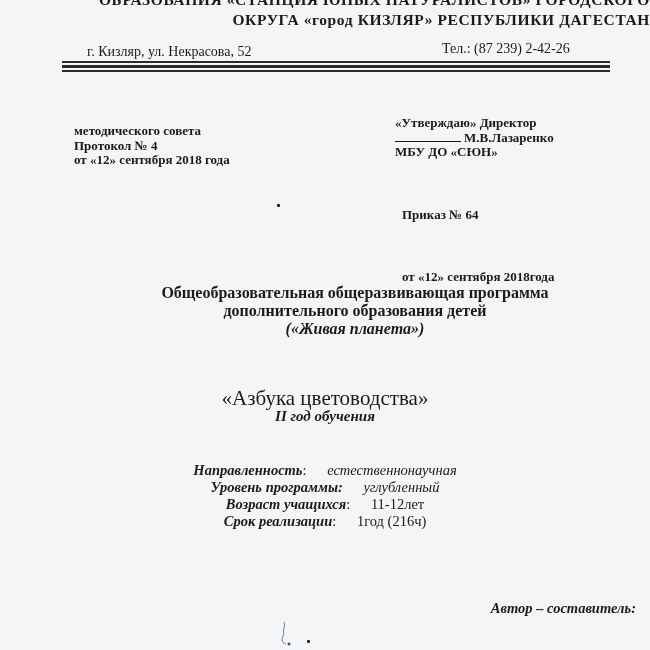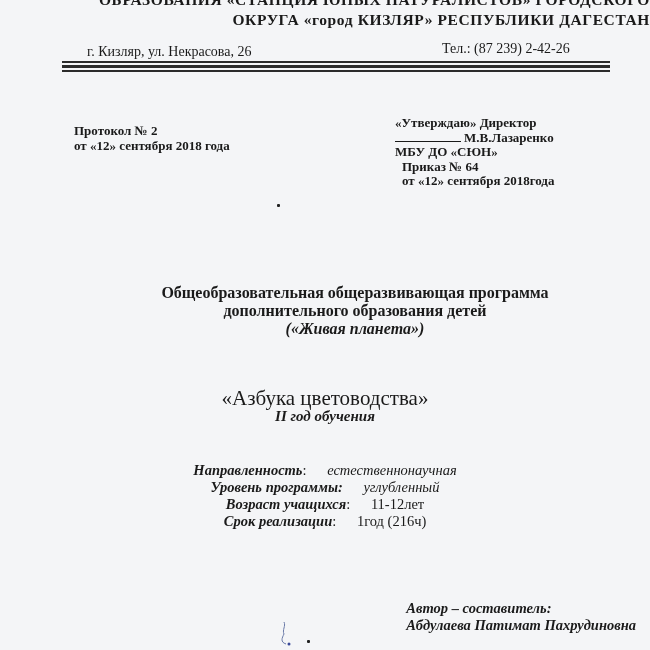--- a/index.html
+++ b/index.html
@@ -29,50 +29,51 @@
     top: 124px; left: 74px; font-size: 13px; font-weight: bold; line-height: 14.5px;
   }
   .right-block {
     top: 116px; left: 395px; font-size: 13px; font-weight: bold; line-height: 14.5px;
   }
   .right-block .ra { width: 170px; }
   .sig-line {
     display: inline-block; width: 66px; border-bottom: 1px solid #1a1a1a;
     vertical-align: baseline; margin-right: 3px;
   }
-  .right-block .plain { margin-left: 7px; }
+  .right-block .plain { margin-left: 7px; margin-top: 48px; }
   .center { left: 0; width: 650px; text-align: center; }
   .t1 { top: 284px; font-size: 16px; font-weight: bold; line-height: 18px; margin-left: 30px; }
   .t1 .it { font-style: italic; }
   .t2 { top: 386px; font-size: 21px; font-weight: normal; }
   .t3 { top: 408px; font-size: 15px; font-weight: bold; font-style: italic; }
   .params { top: 462px; font-size: 14.5px; line-height: 17px; }
   .params .lbl { font-weight: bold; font-style: italic; }
   .params .val { font-style: italic; font-weight: normal; margin-left: 17px; }
   .params .val.up { font-style: normal; }
-  .author { top: 600px; right: 14px; text-align: left; font-size: 14.5px; font-style: italic; font-weight: bold; line-height: 17px; }
+  .author { top: 600px; right: 14px; text-align: center; font-size: 14.5px; font-style: italic; font-weight: bold; line-height: 17px; }
   .dot { width: 3px; height: 3px; background: #222; border-radius: 1px; }
 </style>
 </head>
 <body>
 
 <div class="page">
 
   <div class="abs hdr-line hdr1">ОБРАЗОВАНИЯ «СТАНЦИЯ ЮНЫХ НАТУРАЛИСТОВ» ГОРОДСКОГО</div>
   <div class="abs hdr-line hdr2">ОКРУГА «город КИЗЛЯР» РЕСПУБЛИКИ ДАГЕСТАН</div>
-  <div class="abs addr">г. Кизляр, ул. Некрасова, 26</div>
+  <div class="abs addr">г. Кизляр, ул. Некрасова, 52</div>
   <div class="abs phone">Тел.: (87 239) 2-42-26</div>
   <div class="abs rule">
     <div class="r1"></div>
       <div class="r2"></div>
       <div class="r3"></div>
   </div>
 
   <div class="abs left-block">
-    <div>Протокол № 2</div>
+    <div>методического совета</div>
+    <div>Протокол № 4</div>
     <div>от «12» сентября 2018 года</div>
   </div>
 
   <div class="abs right-block">
     <div class="ra">«Утверждаю»  Директор</div>
     <div class="ra"><span class="sig-line"></span><span>М.В.Лазаренко</span></div>
     <div class="ra">МБУ ДО «СЮН»</div>
     <div class="plain">Приказ № 64</div>
     <div class="plain">от   «12» сентября 2018года</div>
   </div>
@@ -90,21 +91,20 @@
 
   <div class="abs center params">
     <div><span class="lbl">Направленность</span><span>: </span><span class="val">естественнонаучная</span></div>
     <div><span class="lbl">Уровень программы:</span><span> </span><span class="val">углубленный</span></div>
     <div><span class="lbl">Возраст учащихся</span><span>: </span><span class="val up">11-12лет</span></div>
     <div><span class="lbl">Срок реализации</span><span>: </span><span class="val up">1год (216ч)</span></div>
   </div>
 
   <div class="abs author">
     <div>Автор – составитель:</div>
-    <div>Абдулаева Патимат Пахрудиновна</div>
   </div>
 
   <div class="abs dot" style="left:307px;top:640px"></div>
   <svg class="abs" style="left:278px;top:620px" width="20" height="28">
     <path d="M6 2 C8 6, 4 10, 6 14 C4 18, 2 22, 8 24" stroke="#6a7aa8" stroke-width="1" fill="none"></path>
     <circle cx="11" cy="24" r="1.5" fill="#3a4a9a"></circle>
   </svg>
 
 </div>
 

